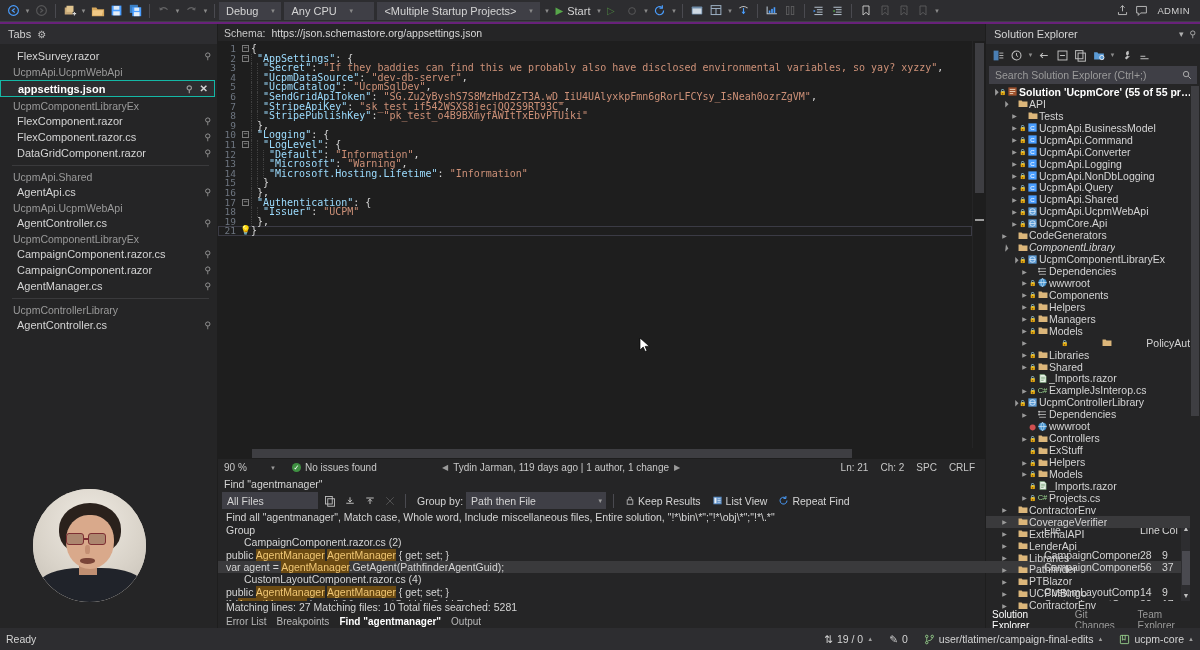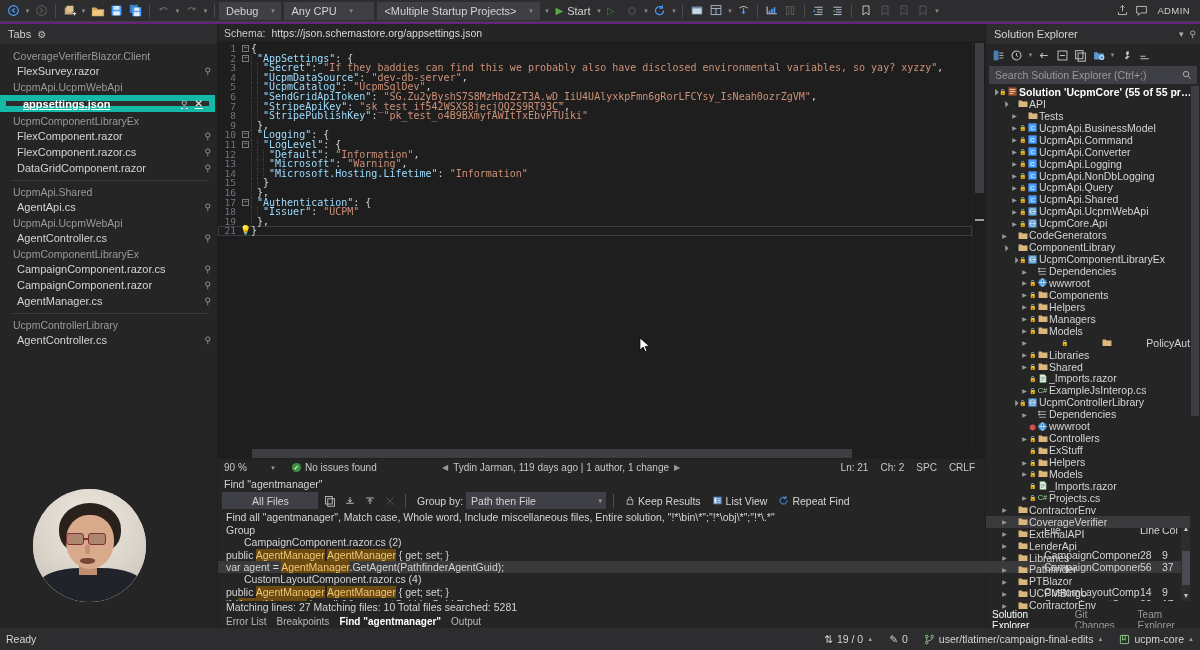--- a/index.html
+++ b/index.html
@@ -60,22 +60,22 @@
   .tab-group-label {
     color: #9a9a9a; font-size: 10.5px; padding: 2px 0 1px 13px; white-space: nowrap;
   }
   .tab-item {
     display: flex; align-items: center; height: 16px; padding-left: 17px; padding-right: 6px;
     color: #d4d4d4; font-size: 11px; white-space: nowrap; position: relative;
   }
   .tab-item .pin { margin-left: auto; color: #9a9a9a; font-size: 9px; }
   .tab-item .xbtn { color: #d4d4d4; font-size: 10px; margin-left: 7px; }
   .tab-item.selected {
-    background: #2d2d30; border: 6px solid #14b8a6; font-weight: bold; color: #ffffff;
-    height: 17px; margin: 1px 2px 1px 0; text-decoration: underline;
+    background: #2d2d30; border: 1px solid #14b8a6; font-weight: bold; color: #ffffff;
+    height: 17px; margin: 1px 2px 1px 0;
   }
   .tab-divider { height: 1px; background: #3a3a3c; margin: 4px 8px 3px 12px; }
 
   
   .center { flex: 1 1 auto; display: flex; flex-direction: column; min-width: 0; background: #1e1e1e; }
   .schema-bar {
     height: 17px; background: #252526; display: flex; align-items: center; gap: 6px;
     padding-left: 6px; font-size: 10.5px; color: #c8c8c8; flex: 0 0 17px;
   }
   .schema-bar .sval { color: #d8d8d8; }
@@ -189,21 +189,21 @@
   .find-title {
     height: 15px; display: flex; align-items: center; padding: 0 4px 0 6px; font-size: 10.5px;
     color: #d4d4d4; flex: 0 0 15px;
   }
   .find-title .rt { margin-left: auto; display: flex; gap: 7px; color: #b0b0b0; font-size: 9px; }
   .find-toolbar {
     height: 19px; display: flex; align-items: center; gap: 3px; padding: 0 4px; flex: 0 0 19px;
   }
   .ft-combo {
     width: 96px; height: 17px; background: #3f3f46; color: #d4d4d4; font-size: 10.5px;
-    display: flex; align-items: center; padding: 0 4px 0 5px; justify-content: center;
+    display: flex; align-items: center; padding: 0 4px 0 5px;
   }
   .ft-ico {
     width: 17px; height: 17px; display: flex; align-items: center; justify-content: center;
     color: #c0c0c0; font-size: 10px;
   }
   .ft-label { font-size: 10.5px; color: #d4d4d4; margin-left: 4px; }
   .ft-group {
     width: 140px; height: 17px; background: #3f3f46; color: #d4d4d4; font-size: 10.5px;
     display: flex; align-items: center; padding: 0 3px 0 5px;
   }
@@ -478,21 +478,20 @@
   <div class="accent-line"></div>
 
   <div class="main">
 
     <div class="tabs-panel">
       <div class="tabs-head">
         <span>Tabs</span>
         <span class="gear">⚙</span>
       </div>
       <div class="tabs-body" id="tabs-body">
-          <div class="tab-group-label">CoverageVerifierBlazor.Client</div>
           <div class="tab-item">
             <span>FlexSurvey.razor</span>
             <span class="pin">⚲</span>
           </div>
           <div class="tab-group-label">UcpmApi.UcpmWebApi</div>
           <div class="tab-item selected">
             <span>appsettings.json</span>
             <span class="pin">⚲</span>
             <span class="xbtn">✕</span>
           </div>
@@ -949,21 +948,21 @@
             <div class="trow" style="padding-left: 14px;">
               <span class="chev">▶</span>
               <span class="lock"></span>
               <span class="ticon">
                 <svg width="12" height="11" viewBox="0 0 16 16">
                   <path d="M1.5 3.5 h4.5 l1.2 1.6 H14.5 V13 H1.5 Z" fill="#dcb67a"></path>
                 </svg>
               </span>
               <span class="tlabel">CodeGenerators</span>
             </div>
-            <div class="trow" style="padding-left: 14px;">
+            <div class="trow" style="padding-left: 14px; font-style: italic;">
               <span class="chev" style="transform: rotate(-45deg);">◢</span>
               <span class="lock"></span>
               <span class="ticon">
                 <svg width="12" height="11" viewBox="0 0 16 16">
                   <path d="M1.5 3.5 h4.5 l1.2 1.6 H14.5 V13 H1.5 Z" fill="#dcb67a"></path>
                 </svg>
               </span>
               <span class="tlabel">ComponentLibrary</span>
             </div>
             <div class="trow" style="padding-left: 24px;">

